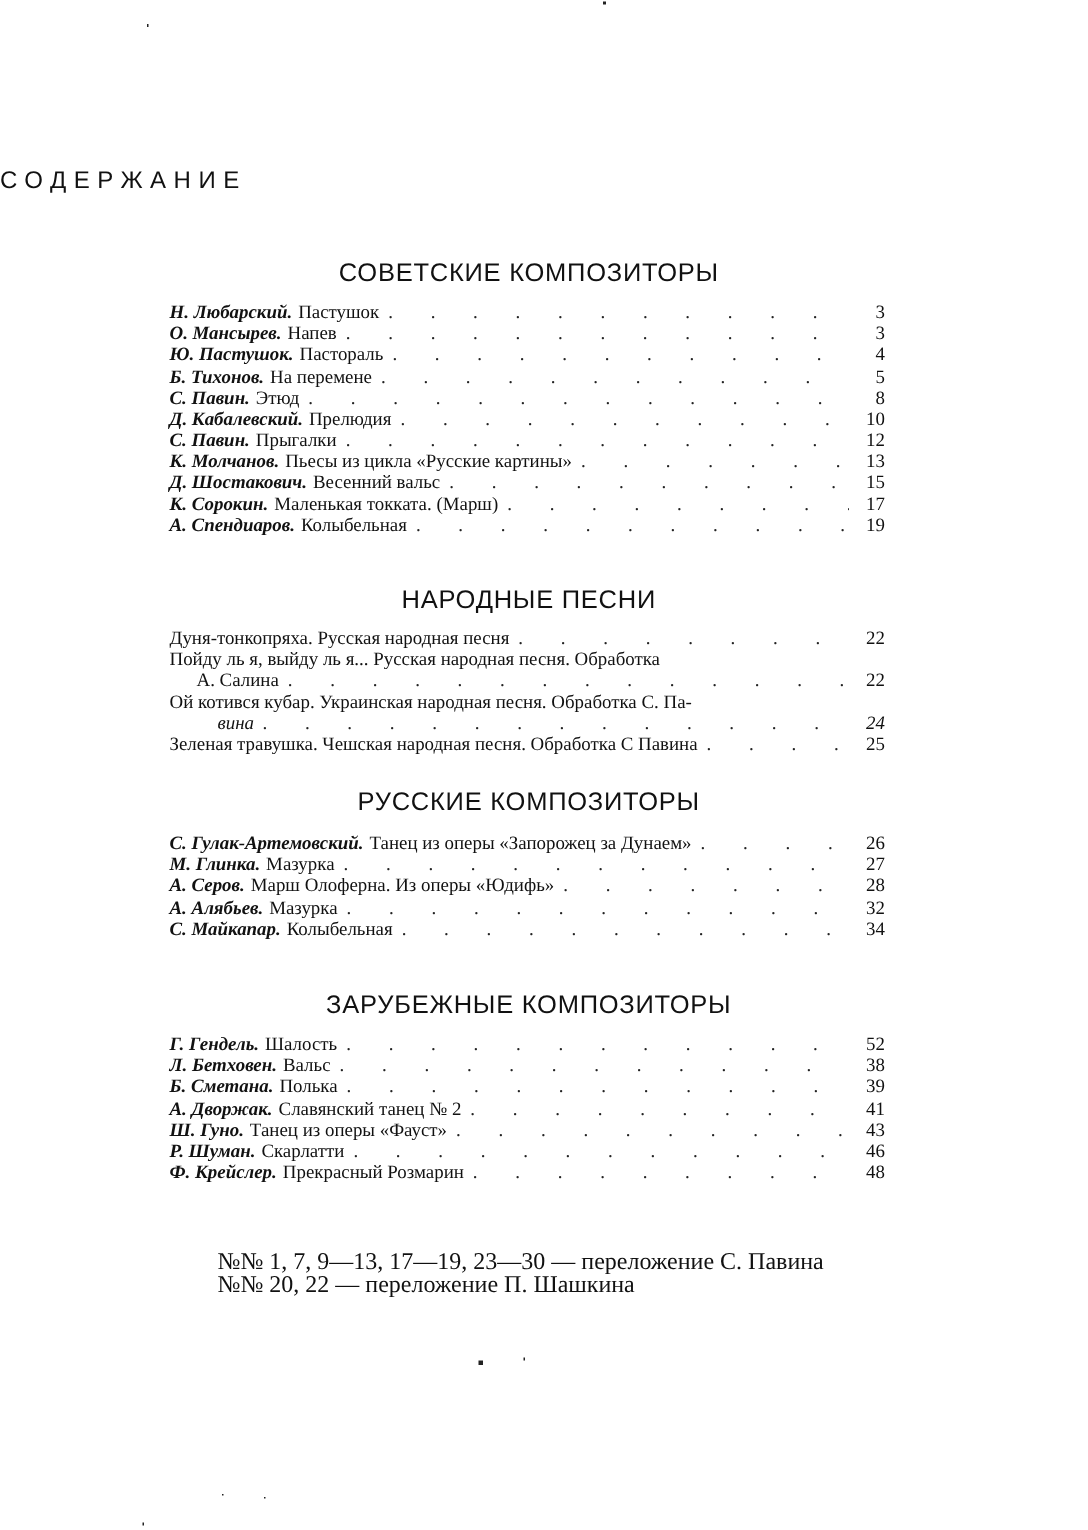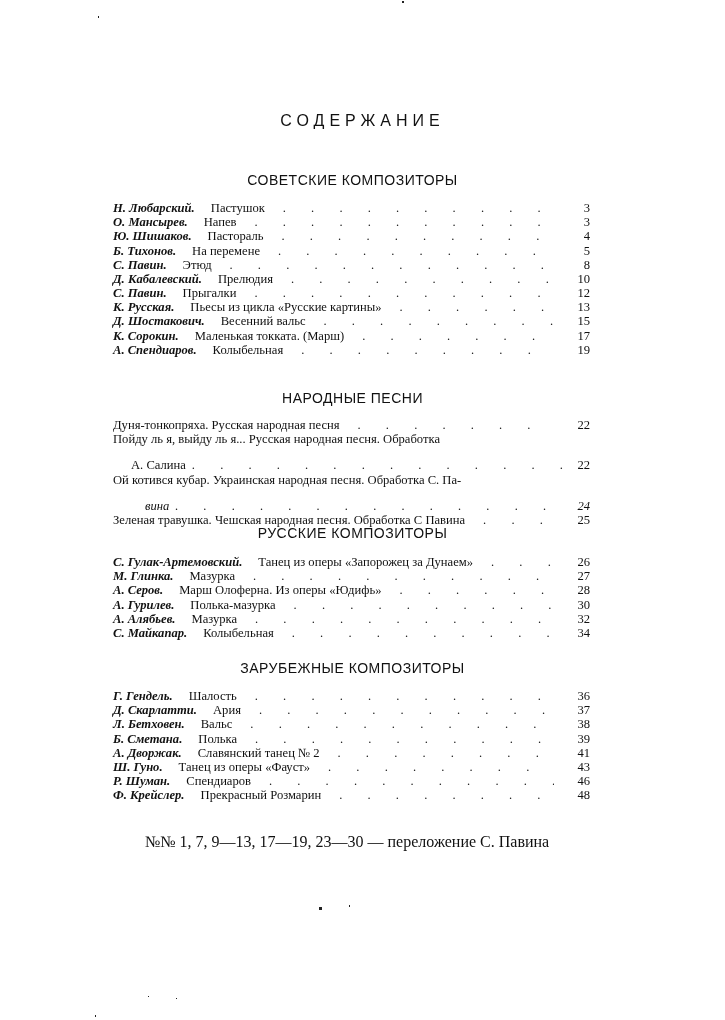--- a/index.html
+++ b/index.html
@@ -1,32 +1,31 @@
 <!DOCTYPE html>
 <html><head>
   <meta charset="utf-8">
   <style>
     html, body { margin: 0; padding: 0; background: #ffffff; }
     body {
       width: 725px; height: 1020px; position: relative; overflow: hidden;
       font-family: "Liberation Serif", serif; color: #111111;
     }
     .page-title {
-      position: absolute; top: 101px; left: 0; width: 725px; text-align: center;
+      position: absolute; top: 101px; left: 0; width: 725px; 
       font-family: "Liberation Sans", sans-serif; font-size: 16px; letter-spacing: 5px; font-weight: normal;
     }
     .section-heading {
       position: absolute; left: 0; width: 705px; text-align: center;
-      font-family: "Liberation Sans", sans-serif; font-size: 14px; letter-spacing: 0.5px;
+      font-family: "Liberation Sans", sans-serif; font-size: 17px; letter-spacing: 0.5px;
     }
     .toc-list { position: absolute; left: 113px; width: 477px; }
     .toc-entry {
       display: flex; align-items: flex-end; font-size: 12.6px; line-height: 14.2px; height: 14.2px;
       white-space: nowrap;
-      gap: 12px;
     }
     .toc-entry .composer { font-style: italic; font-weight: bold; }
     .toc-entry .work { margin-left: 4px; }
     .toc-entry .leader {
       flex: 1; overflow: hidden; margin: 0 6px; letter-spacing: 11px; color: #222;
     }
     .toc-entry .leader::before {
       content: ". . . . . . . . . . . . . . . . . . . . . . . . . . . . . . . . . . . . . . . . . . . . . . . . . . . .";
     }
     .toc-entry .page-num { width: 18px; text-align: right; flex: none; }
@@ -60,21 +59,21 @@
       <span class="leader"></span>
       <span class="page-num">3</span>
     </div>
     <div class="toc-entry">
       <span class="composer">О. Мансырев.</span>
       <span class="work">Напев</span>
       <span class="leader"></span>
       <span class="page-num">3</span>
     </div>
     <div class="toc-entry">
-      <span class="composer">Ю. Шишаков.</span>
+      <span class="composer">Ю. Пастушок.</span>
       <span class="work">Пастораль</span>
       <span class="leader"></span>
       <span class="page-num">4</span>
     </div>
     <div class="toc-entry">
       <span class="composer">Б. Тихонов.</span>
       <span class="work">На перемене</span>
       <span class="leader"></span>
       <span class="page-num">5</span>
     </div>
@@ -90,21 +89,21 @@
       <span class="leader"></span>
       <span class="page-num">10</span>
     </div>
     <div class="toc-entry">
       <span class="composer">С. Павин.</span>
       <span class="work">Прыгалки</span>
       <span class="leader"></span>
       <span class="page-num">12</span>
     </div>
     <div class="toc-entry">
-      <span class="composer">К. Русская.</span>
+      <span class="composer">К. Молчанов.</span>
       <span class="work">Пьесы из цикла «Русские картины»</span>
       <span class="leader"></span>
       <span class="page-num">13</span>
     </div>
     <div class="toc-entry">
       <span class="composer">Д. Шостакович.</span>
       <span class="work">Весенний вальс</span>
       <span class="leader"></span>
       <span class="page-num">15</span>
     </div>
@@ -166,52 +165,40 @@
       <span class="leader"></span>
       <span class="page-num">27</span>
     </div>
     <div class="toc-entry">
       <span class="composer">А. Серов.</span>
       <span class="work">Марш Олоферна. Из оперы «Юдифь»</span>
       <span class="leader"></span>
       <span class="page-num">28</span>
     </div>
     <div class="toc-entry">
-      <span class="composer">А. Гурилев.</span>
-      <span class="work">Полька-мазурка</span>
-      <span class="leader"></span>
-      <span class="page-num">30</span>
-    </div>
-    <div class="toc-entry">
       <span class="composer">А. Алябьев.</span>
       <span class="work">Мазурка</span>
       <span class="leader"></span>
       <span class="page-num">32</span>
     </div>
     <div class="toc-entry">
       <span class="composer">С. Майкапар.</span>
       <span class="work">Колыбельная</span>
       <span class="leader"></span>
       <span class="page-num">34</span>
     </div>
   </div>
 
 <div class="section-heading" style="top:660px;">ЗАРУБЕЖНЫЕ КОМПОЗИТОРЫ</div>
 <div class="toc-list" style="top:689px;font-family:Liberation Serif, serif;">
     <div class="toc-entry">
       <span class="composer">Г. Гендель.</span>
       <span class="work">Шалость</span>
       <span class="leader"></span>
-      <span class="page-num">36</span>
-    </div>
-    <div class="toc-entry">
-      <span class="composer">Д. Скарлатти.</span>
-      <span class="work">Ария</span>
-      <span class="leader"></span>
-      <span class="page-num">37</span>
+      <span class="page-num">52</span>
     </div>
     <div class="toc-entry">
       <span class="composer">Л. Бетховен.</span>
       <span class="work">Вальс</span>
       <span class="leader"></span>
       <span class="page-num">38</span>
     </div>
     <div class="toc-entry">
       <span class="composer">Б. Сметана.</span>
       <span class="work">Полька</span>
@@ -225,27 +212,28 @@
       <span class="page-num">41</span>
     </div>
     <div class="toc-entry">
       <span class="composer">Ш. Гуно.</span>
       <span class="work">Танец из оперы «Фауст»</span>
       <span class="leader"></span>
       <span class="page-num">43</span>
     </div>
     <div class="toc-entry">
       <span class="composer">Р. Шуман.</span>
-      <span class="work">Спендиаров</span>
+      <span class="work">Скарлатти</span>
       <span class="leader"></span>
       <span class="page-num">46</span>
     </div>
     <div class="toc-entry">
       <span class="composer">Ф. Крейслер.</span>
       <span class="work">Прекрасный Розмарин</span>
       <span class="leader"></span>
       <span class="page-num">48</span>
     </div>
   </div>
 
 <div class="footnote">
   <div>№№ 1, 7, 9—13, 17—19, 23—30 — переложение С. Павина</div>
+  <div>№№ 20, 22 — переложение П. Шашкина</div>
 </div>
 
 </body></html>

